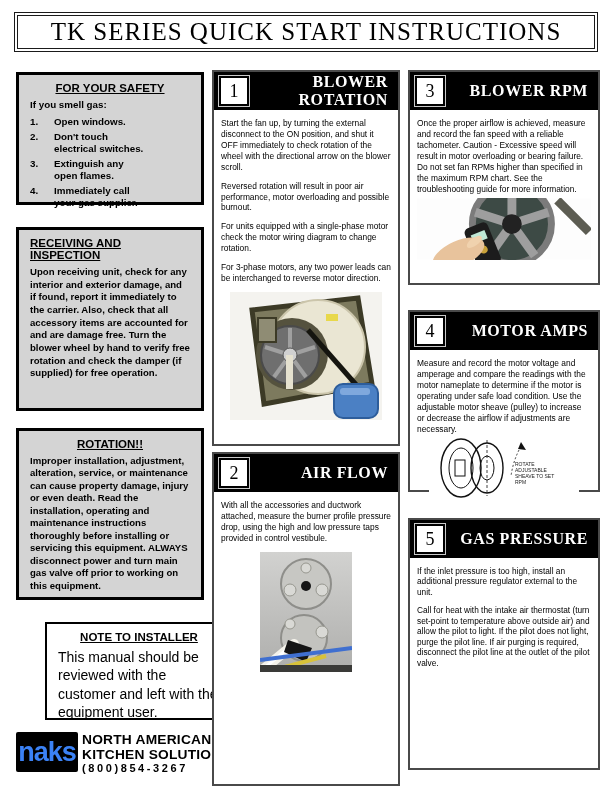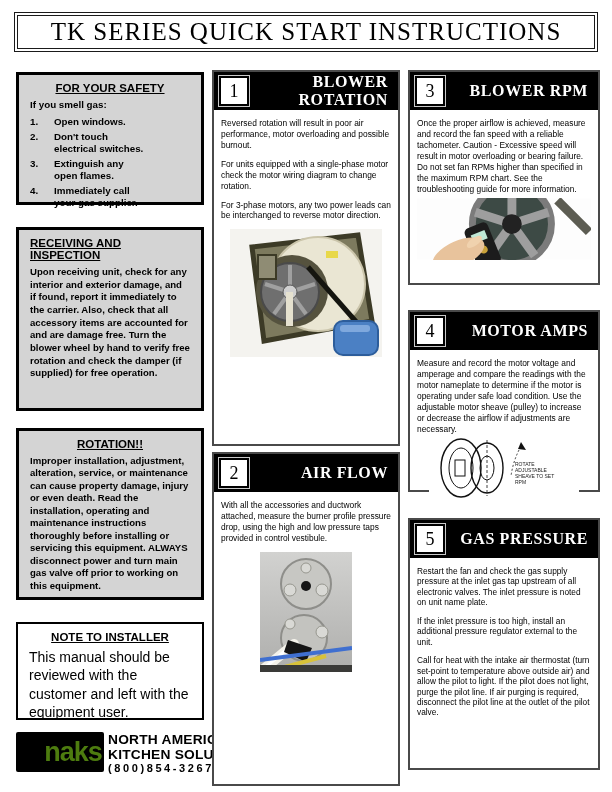--- a/index.html
+++ b/index.html
@@ -32,22 +32,22 @@
   .step-title{flex:1;text-align:right;color:#fff;font-family:"Liberation Serif",serif;font-weight:bold;
               font-size:16px;letter-spacing:0.6px;padding-right:10px;}
   .step-body{padding:8px 7px 4px 7px;font-size:8.4px;line-height:1.3;}
   .step-body p{margin:0 0 8px 0;}
   .photo-wrap{display:flex;justify-content:center;}
 
   .sec5 .step-body{font-size:8.3px;line-height:1.26;}
 
   
   .logo{position:absolute;left:16px;top:732px;display:flex;align-items:flex-start;}
-  .logo-mark{background:#000;color:#4d7c0f;width:62px;height:40px;display:flex;align-items:center;justify-content:center;
-             font-size:27px;font-weight:bold;letter-spacing:-1px;border-radius:2px;padding-left:26px;}
+  .logo-mark{background:#000;color:#3b82f6;width:62px;height:40px;display:flex;align-items:center;justify-content:center;
+             font-size:27px;font-weight:bold;letter-spacing:-1px;border-radius:2px;}
   .logo-text{margin-left:4px;line-height:1;}
   .logo-text .l1,.logo-text .l2{font-size:13.5px;font-weight:bold;letter-spacing:0.2px;transform:scaleX(1.02);transform-origin:left;}
   .logo-text .l1{margin-top:1px;}
   .logo-text .l2{margin-top:1px;}
   .logo-phone{font-size:11px;font-weight:bold;letter-spacing:2.6px;margin-top:2px;}
 </style>
 </head>
 <body>
 
 <div class="page">
@@ -85,40 +85,41 @@
   <div class="lbox" style="top:227px;height:184px;">
     <h3 class="left">RECEIVING AND INSPECTION</h3>
     <div class="body">Upon receiving unit, check for any interior and exterior damage, and if found, report it immediately to the carrier. Also, check that all accessory items are accounted for and are damage free. Turn the blower wheel by hand to verify free rotation and check the damper (if supplied) for free operation.</div>
   </div>
 
   <div class="lbox" style="top:428px;height:172px;">
     <h3>ROTATION!!</h3>
     <div class="body" style="line-height:1.3;">Improper installation, adjustment, alteration, service, or maintenance can cause property damage, injury or even death. Read the installation, operating and maintenance instructions thoroughly before installing or servicing this equipment. ALWAYS disconnect power and turn main gas valve off prior to working on this equipment.</div>
   </div>
 
-  <div class="lbox note-box" style="top:622px;height:98px;">
+  <div class="lbox note-box" style="top:622px;height:98px;margin-left:29px;">
     <h3>NOTE TO INSTALLER</h3>
     <div class="body">This manual should be reviewed with the customer and left with the equipment user.</div>
   </div>
 
   <div class="logo">
     <div class="logo-mark">naks</div>
     <div class="logo-text">
       <div class="l1">NORTH AMERICAN</div>
       <div class="l2">KITCHEN SOLUTIONS</div>
       <div class="logo-phone">(800)854-3267</div>
     </div>
   </div>
 
   <div class="step" style="left:212px;top:70px;width:188px;height:376px;">
     <div class="step-header">
       <div class="badge">1</div>
       <div class="step-title">BLOWER ROTATION</div>
     </div>
     <div class="step-body">
+      <p>Start the fan up, by turning the external disconnect to the ON position, and shut it OFF immediately to check rotation of the wheel with the directional arrow on the blower scroll.</p>
       <p>Reversed rotation will result in poor air performance, motor overloading and possible burnout.</p>
       <p>For units equipped with a single-phase motor check the motor wiring diagram to change rotation.</p>
       <p>For 3-phase motors, any two power leads can be interchanged to reverse motor direction.</p>
       <div class="photo-wrap">
         <svg width="152" height="128" viewBox="0 0 152 128">
           <rect x="0" y="0" width="152" height="128" fill="#f4f3ef"></rect>
           <polygon points="22,18 128,6 142,92 34,112" fill="#7d7a5e" stroke="#3c3a26" stroke-width="5"></polygon>
           <circle cx="88" cy="55" r="47" fill="#eae6d3" stroke="#cbc5ab" stroke-width="2"></circle>
           <circle cx="62" cy="62" r="36" fill="#55523e"></circle>
           <circle cx="60" cy="63" r="29" fill="#6f6f6f" stroke="#4a4a4a" stroke-width="2"></circle>
@@ -237,19 +238,18 @@
       </div>
     </div>
   </div>
 
   <div class="step sec5" style="left:408px;top:518px;width:192px;height:252px;">
     <div class="step-header">
       <div class="badge">5</div>
       <div class="step-title">GAS PRESSURE</div>
     </div>
     <div class="step-body">
-      <p>Restart the fan and check the gas supply pressure at the inlet gas tap upstream of all electronic valves. The inlet pressure is noted on unit name plate.</p>
       <p>If the inlet pressure is too high, install an additional pressure regulator external to the unit.</p>
       <p>Call for heat with the intake air thermostat (turn set-point to temperature above outside air) and allow the pilot to light. If the pilot does not light, purge the pilot line. If air purging is required, disconnect the pilot line at the outlet of the pilot valve.</p>
     </div>
   </div>
 
 </div>
 
 </body></html>

